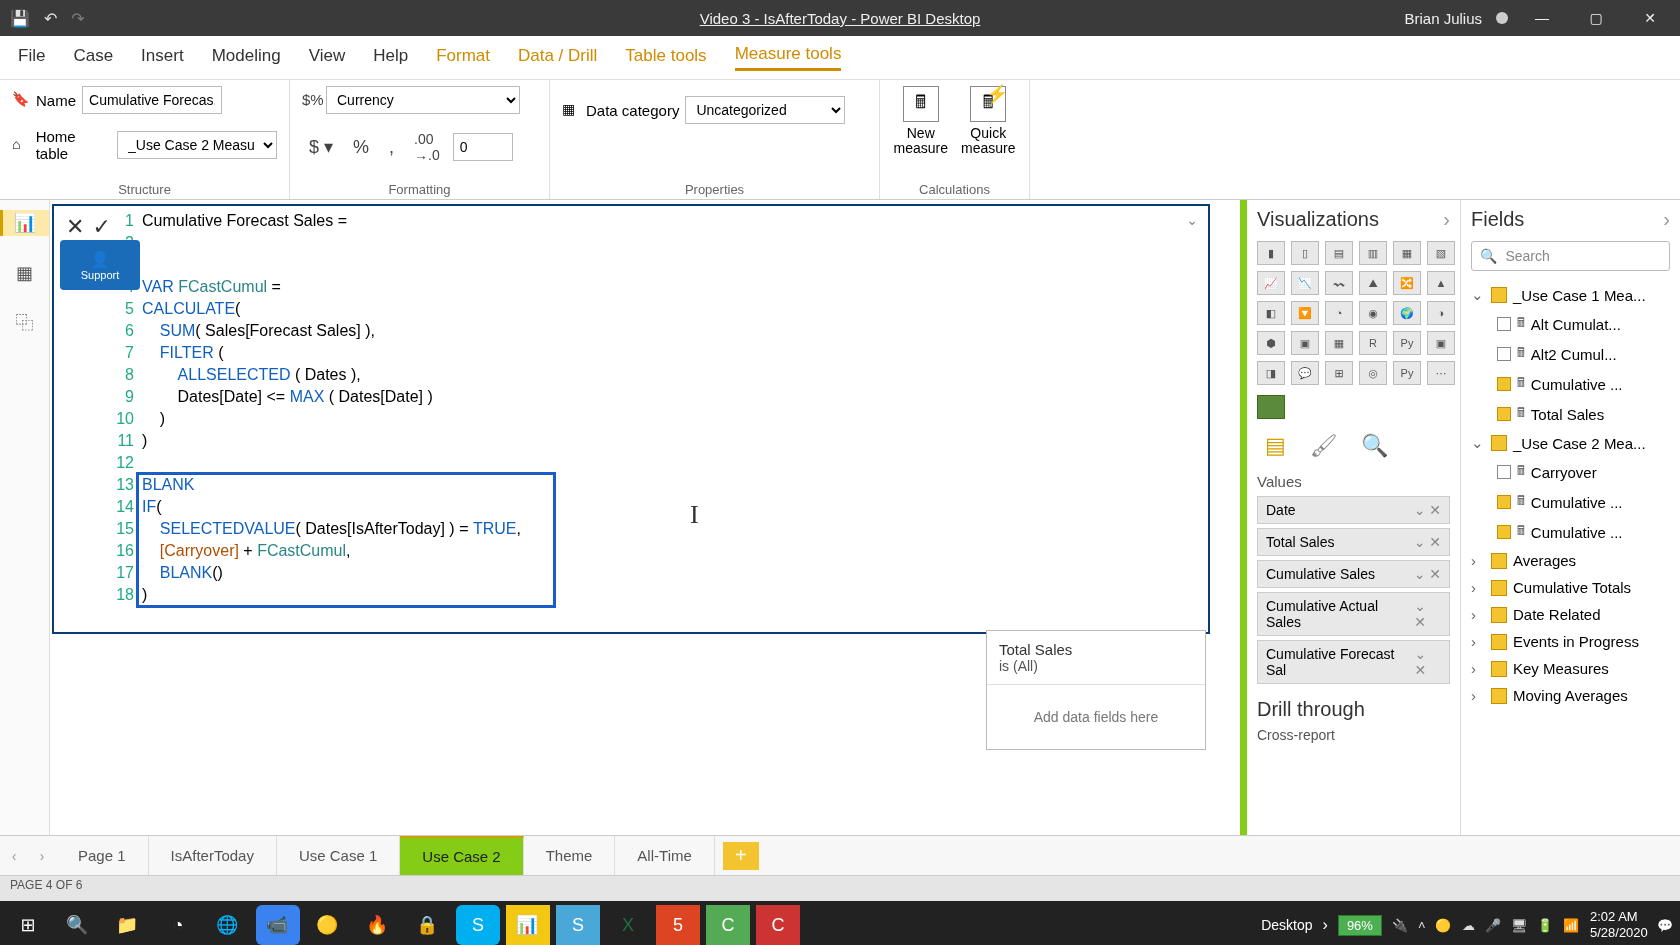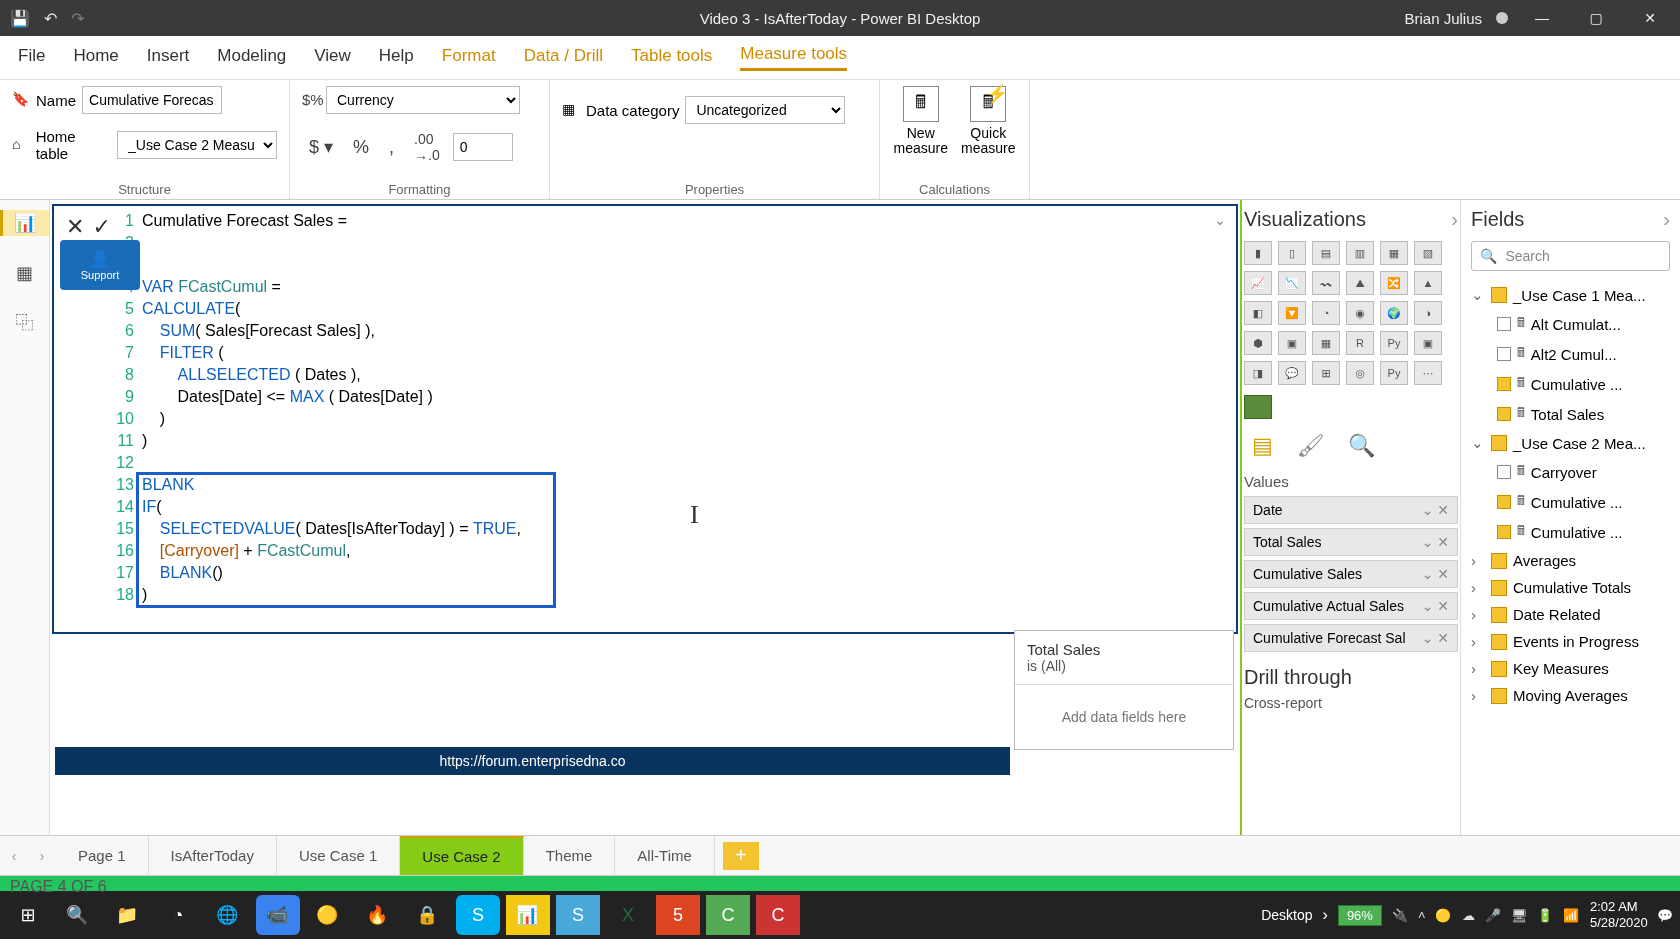--- a/index.html
+++ b/index.html
@@ -1,21 +1,21 @@
 <!DOCTYPE html>
 <html><head>
 <meta charset="utf-8">
 <style>
 * { margin: 0; padding: 0; box-sizing: border-box; font-family: "Segoe UI", Arial, sans-serif; }
 body { width: 1680px; height: 945px; background: #fff; overflow: hidden; font-size: 14px; }
 
 .titlebar { height: 36px; background: #3a3a3a; color: #fff; display: flex; align-items: center; padding: 0 10px; position: relative; }
 .titlebar .left-icons { display: flex; gap: 14px; align-items: center; }
 .titlebar .left-icons span { color: #ddd; font-size: 16px; cursor: pointer; }
-.titlebar .title { position: absolute; left: 50%; transform: translateX(-50%); font-size: 15px; color: #eee; }
+.titlebar .title { position: absolute; left: 50%; transform: translateX(-50%); font-size: 15px; color: #eee; text-decoration: underline; }
 .titlebar .right { margin-left: auto; display: flex; align-items: center; gap: 14px; }
 .titlebar .user { font-size: 15px; color: #eee; }
 .titlebar .avatar { width: 12px; height: 12px; border-radius: 50%; background: #ccc; }
 .titlebar .win-btn { width: 40px; text-align: center; font-size: 14px; cursor: pointer; color: #eee; }
 
 .ribbon-tabs { height: 44px; display: flex; align-items: center; padding: 0 18px; gap: 28px; background: #fff; border-bottom: 1px solid #e0e0e0; }
 .ribbon-tabs .tab { font-size: 17px; color: #333; cursor: pointer; padding-bottom: 4px; }
 .ribbon-tabs .tab.highlight { color: #d18b00; }
 .ribbon-tabs .tab.active { color: #d18b00; border-bottom: 3px solid #d18b00; }
 
@@ -60,21 +60,21 @@
 .support-badge { position: absolute; left: 10px; top: 40px; width: 80px; height: 50px; background: #1a6bb8; border-radius: 4px; display: flex; flex-direction: column; align-items: center; justify-content: center; color: #fff; font-size: 11px; z-index: 5; }
 
 .forum-bar { position: absolute; left: 5px; right: 230px; bottom: 60px; height: 28px; background: #0a3460; color: #fff; text-align: center; line-height: 28px; font-size: 14px; }
 
 .filter-card { position: absolute; right: 6px; top: 430px; width: 220px; border: 1px solid #bbb; background: #fff; }
 .filter-card .sec { padding: 10px 12px; border-bottom: 1px solid #ddd; }
 .filter-card .sec .t1 { font-size: 15px; color: #333; }
 .filter-card .sec .t2 { font-size: 14px; color: #555; }
 .filter-card .drop { padding: 24px 12px; text-align: center; color: #777; }
 
-.viz-pane { width: 220px; border-left: 2px solid #84cc16; padding: 8px 2px; overflow: hidden; }
+.viz-pane { width: 220px; border-left: 7px solid #84cc16; padding: 8px 10px; overflow: hidden; margin-left: 28px; }
 .pane-hdr { display: flex; align-items: center; justify-content: space-between; font-size: 20px; color: #333; margin-bottom: 10px; }
 .viz-grid { display: grid; grid-template-columns: repeat(6, 28px); gap: 6px; margin-bottom: 10px; }
 .viz-grid .vi { width: 28px; height: 24px; background: #e8e8e8; border: 1px solid #bbb; cursor: pointer; display:flex; align-items:center; justify-content:center; font-size:11px; color:#555;}
 .mode-icons { display: flex; gap: 24px; margin: 14px 0; justify-content: flex-start; padding-left: 8px; }
 .mode-icons span { font-size: 22px; color: #888; cursor: pointer; }
 .mode-icons span.on { color: #d4a000; }
 .well-label { font-size: 15px; color: #555; margin: 8px 0 6px 0; }
 .well-item { background: #e8e8e8; border: 1px solid #ccc; padding: 5px 8px; font-size: 14px; display: flex; align-items: center; justify-content: space-between; margin-bottom: 4px; }
 .well-item .rm { color: #888; cursor: pointer; }
 .drill-hdr { font-size: 20px; color: #333; margin: 14px 0 6px 0; }
@@ -88,21 +88,21 @@
 .fld-item .cb { width: 14px; height: 14px; border: 1px solid #888; background: #fff; }
 .fld-item .cb.on { background: #f4c430; border-color: #c49000; }
 .fld-item .mi { color: #555; font-size: 13px; }
 
 .page-tabs { height: 40px; display: flex; align-items: center; border-top: 1px solid #ccc; background: #f7f7f7; }
 .page-tabs .nav { width: 28px; text-align: center; color: #999; cursor: pointer; }
 .page-tabs .pt { padding: 0 22px; height: 100%; display: flex; align-items: center; font-size: 15px; color: #555; cursor: pointer; border-right: 1px solid #ddd; }
 .page-tabs .pt.active { background: #84cc16; border-top: 2px solid #d4a000; color: #222; }
 .page-tabs .add { width: 36px; height: 28px; background: #f4c430; display: flex; align-items: center; justify-content: center; font-size: 20px; color: #fff; margin-left: 8px; cursor: pointer; }
 
-.statusbar { height: 16px; background: #22c55e; border-top: 1px solid #ccc; font-size: 16px; padding: 2px 10px; color: #555; }
+.statusbar { height: 26px; background: #e5e5e5; border-top: 1px solid #ccc; font-size: 12px; padding: 2px 10px; color: #555; }
 
 .taskbar { height: 48px; background: #222; display: flex; align-items: center; padding: 0 6px; gap: 6px; }
 .taskbar .tb { width: 44px; height: 40px; display: flex; align-items: center; justify-content: center; cursor: pointer; color: #fff; font-size: 18px; }
 .taskbar .right { margin-left: auto; display: flex; align-items: center; gap: 10px; color: #fff; }
 .taskbar .battery { background: #4caf50; padding: 2px 8px; font-size: 13px; border: 1px solid #2a7a2e; }
 .taskbar .clock { font-size: 13px; text-align: left; line-height: 1.2; }
 .taskbar .tray-ico { font-size: 13px; color: #ddd; }
 </style>
 </head>
 <body>
@@ -118,21 +118,21 @@
     <span class="user">Brian Julius</span>
     <span class="avatar"></span>
     <span class="win-btn">—</span>
     <span class="win-btn">▢</span>
     <span class="win-btn">✕</span>
   </div>
 </div>
 
 <div class="ribbon-tabs" id="ribbon-tabs">
     <span class="tab">File</span>
-    <span class="tab">Home</span>
+    <span class="tab">Case</span>
     <span class="tab">Insert</span>
     <span class="tab">Modeling</span>
     <span class="tab">View</span>
     <span class="tab">Help</span>
     <span class="tab highlight">Format</span>
     <span class="tab highlight">Data / Drill</span>
     <span class="tab highlight">Table tools</span>
     <span class="tab active">Measure tools</span>
   </div>
 
@@ -369,21 +369,20 @@
         <div class="row">
           <div class="c1">10/14/2018</div>
           <div class="c2">$39,0</div>
         </div>
         <div class="row">
           <div class="c1"><b>Total</b></div>
           <div class="c2"><b>$73,143,38</b></div>
         </div>
       </div>
 
-    <div class="forum-bar">https://forum.enterprisedna.co</div>
 
     <div class="filter-card">
       <div class="sec">
         <div class="t1">Total Sales</div>
         <div class="t2">is (All)</div>
       </div>
       <div class="drop">Add data fields here</div>
     </div>
 
     <div style="position:absolute;left:640px;top:300px;font-size:26px;color:#333;font-family:serif">I</div>

